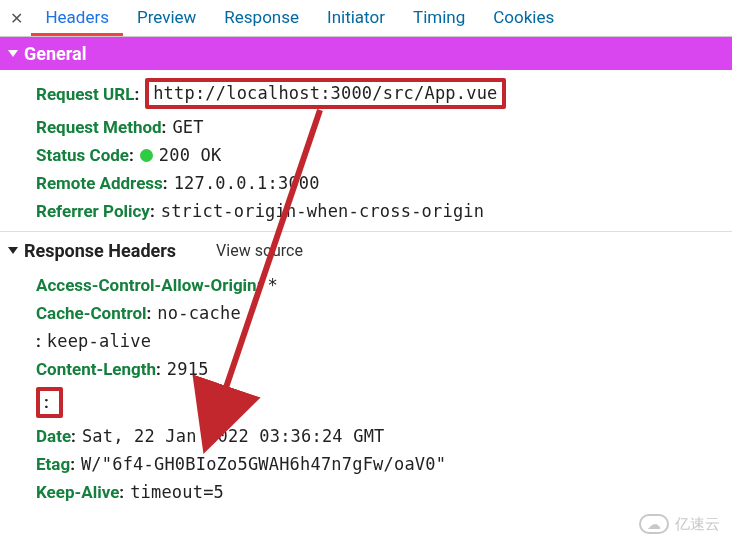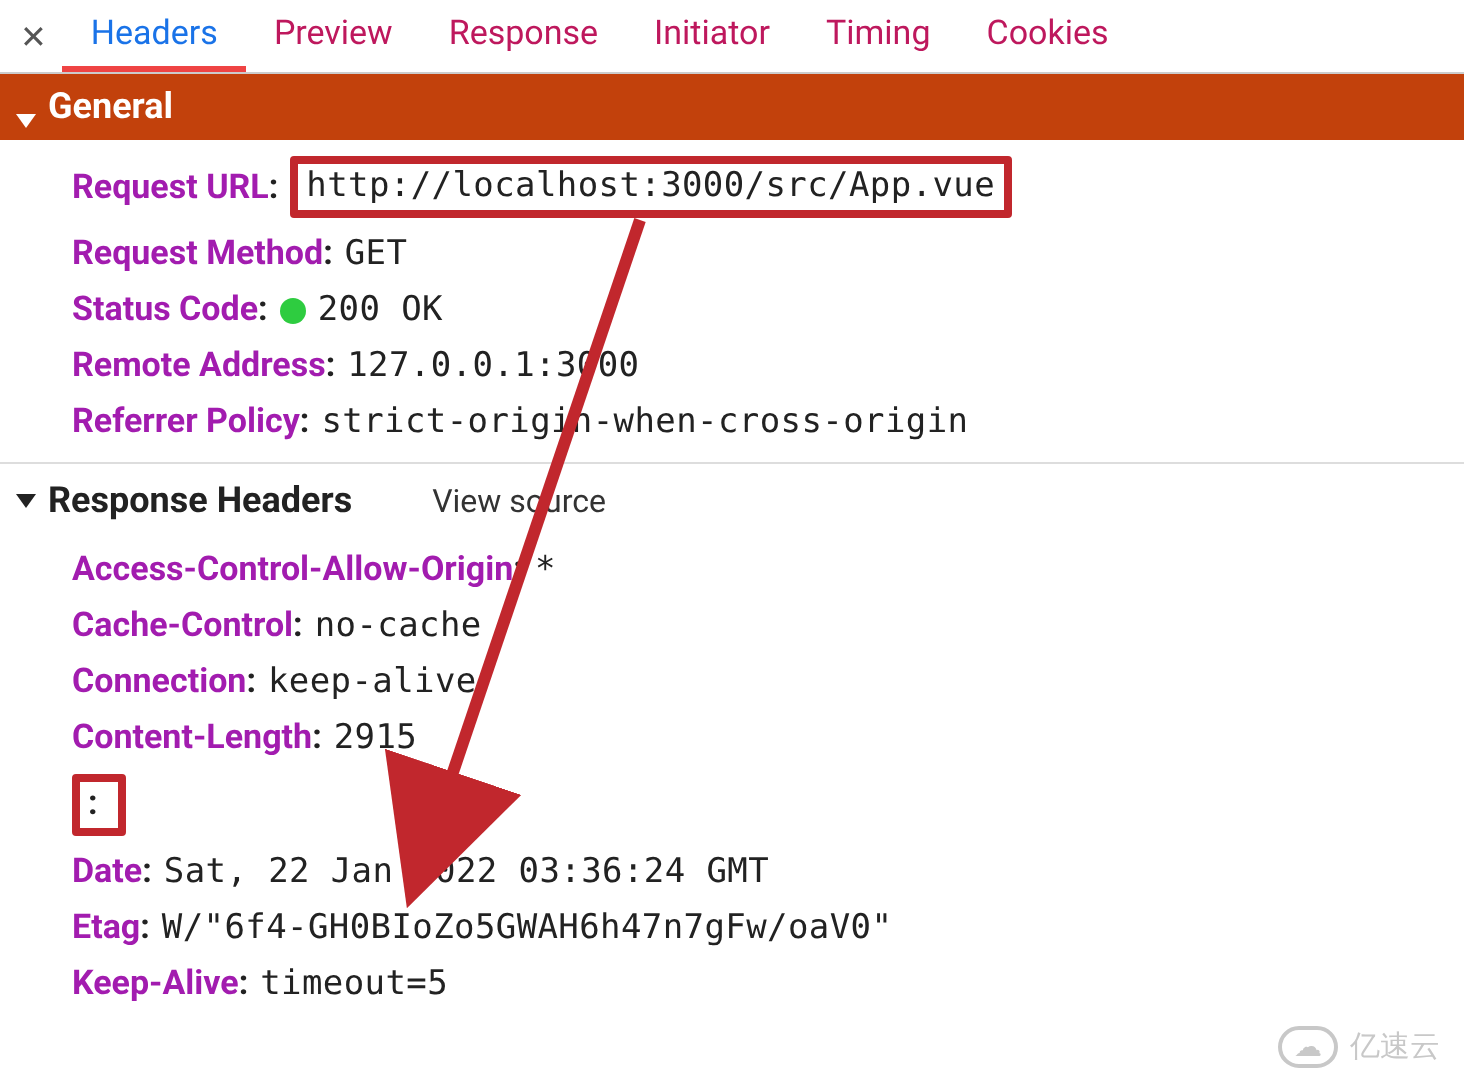--- a/index.html
+++ b/index.html
@@ -21,37 +21,37 @@
     padding-left: 6px;
   }
   .close-x {
     font-size: 16px;
     color: #555;
     padding: 0 8px 0 4px;
     cursor: pointer;
   }
   .tab {
     padding: 7px 14px 6px 14px;
-    color: #be185d;
+    color: #0369a1;
     font-size: 17px;
     cursor: pointer;
     border-bottom: 3px solid transparent;
   }
   .tab.selected {
     color: #1a73e8;
     border-bottom: 3px solid #ef4444;
   }
   .section-hdr {
-    background: #c2410c;
+    background: #d946ef;
     color: #fff;
     font-weight: 700;
     padding: 6px 8px 6px 8px;
     font-size: 18px;
     display: flex;
-    align-items: flex-end;
+    align-items: center;
     gap: 6px;
   }
   .section-hdr2 {
     color: #222;
     font-weight: 700;
     padding: 8px 8px 6px 8px;
     font-size: 18px;
     display: flex;
     align-items: center;
     gap: 6px;
@@ -72,21 +72,21 @@
     cursor: pointer;
   }
   .rows { padding: 4px 0 6px 0; }
   .row {
     padding: 4px 10px 4px 36px;
     font-size: 17px;
     display: flex;
     align-items: center;
     flex-wrap: nowrap;
   }
-  .k { font-weight: 700; color: #a21caf; }
+  .k { font-weight: 700; color: #15803d; }
   .colon { font-weight: 700; margin-right: 6px; }
   .v { font-family: "SF Mono", Menlo, Consolas, monospace; color: #222; letter-spacing: 0.2px;}
   .dot {
     display: inline-block;
     width: 13px; height: 13px;
     border-radius: 50%;
     background: #2ecc40;
     margin-right: 6px;
     vertical-align: -1px;
   }
@@ -179,21 +179,20 @@
     <span class="k">Access-Control-Allow-Origin</span>
       <span class="colon">:</span>
     <span class="v">*</span>
   </div>
   <div class="row">
     <span class="k">Cache-Control</span>
       <span class="colon">:</span>
     <span class="v">no-cache</span>
   </div>
   <div class="row">
-    <span class="k">Connection</span>
       <span class="colon">:</span>
     <span class="v">keep-alive</span>
   </div>
   <div class="row">
     <span class="k">Content-Length</span>
       <span class="colon">:</span>
     <span class="v">2915</span>
   </div>
   <div class="row">
     <span class="redbox">

